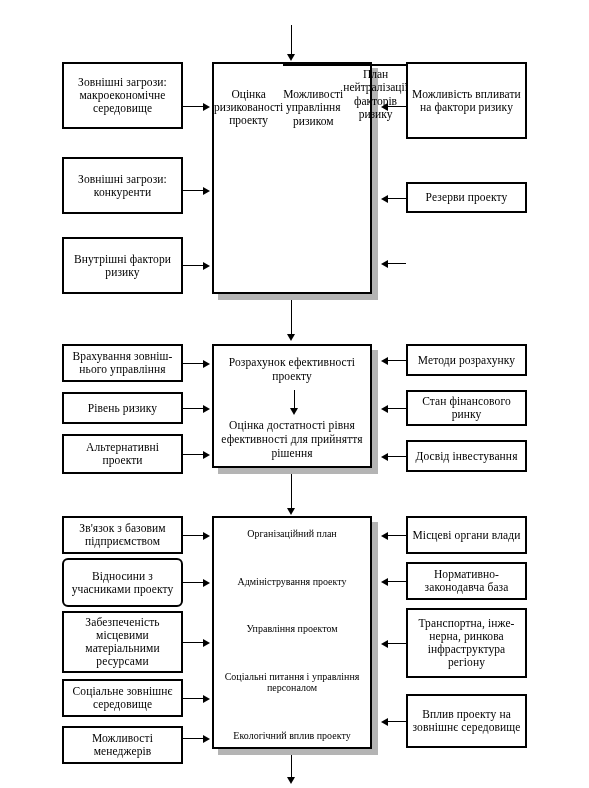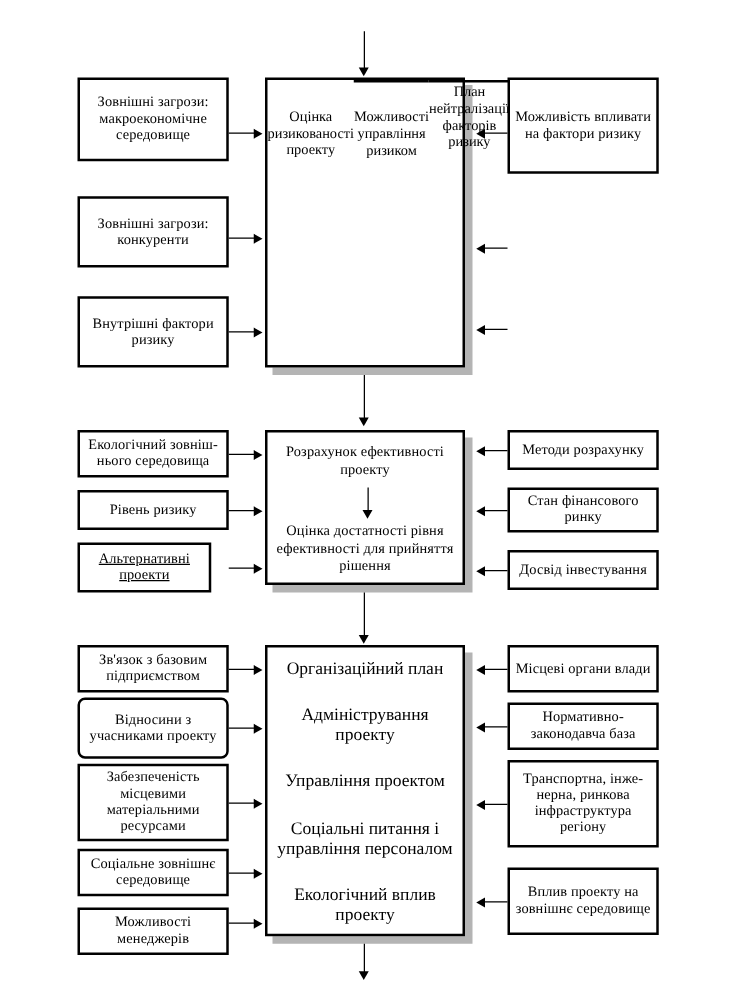--- a/index.html
+++ b/index.html
@@ -69,21 +69,21 @@
     box-sizing:border-box;
     border:2px solid #000;
     background:#fff;
     display:flex;
     flex-direction:column;
     justify-content:space-between;
     padding:10px 4px 6px 4px;
   }
   .center-list .line{
     text-align:center;
-    font-size:14px;
+    font-size:10px;
     line-height:1.15;
   }
 
   
   .hline{ position:absolute; height:1px; background:#000; z-index:3;}
   .vline{ position:absolute; width:1px;  background:#000; z-index:3;}
   .arrow-r{ 
     position:absolute; width:0; height:0;
     border-top:4px solid transparent;
     border-bottom:4px solid transparent;
@@ -133,43 +133,44 @@
   <div class="box side-box" style="left:62px;top:237px;width:121px;height:57px;">Внутрішні фактори ризику</div>
 
   <div class="hline" style="left:183px;top:106px;width:22px;"></div>
   <div class="arrow-r" style="left:203px;top:103px;"></div>
   <div class="hline" style="left:183px;top:190px;width:22px;"></div>
   <div class="arrow-r" style="left:203px;top:187px;"></div>
   <div class="hline" style="left:183px;top:265px;width:22px;"></div>
   <div class="arrow-r" style="left:203px;top:262px;"></div>
 
   <div class="box side-box" style="left:406px;top:62px;width:121px;height:77px;">Можливість впливати на фактори ризику</div>
+  <div class="box side-box" style="left:406px;top:182px;width:121px;height:31px;">Резерви проекту</div>
 
   <div class="hline" style="left:388px;top:106px;width:18px;"></div>
   <div class="arrow-l" style="left:381px;top:103px;"></div>
   <div class="hline" style="left:388px;top:198px;width:18px;"></div>
   <div class="arrow-l" style="left:381px;top:195px;"></div>
   <div class="hline" style="left:388px;top:263px;width:18px;"></div>
   <div class="arrow-l" style="left:381px;top:260px;"></div>
 
   <div class="vline" style="left:291px;top:300px;height:37px;"></div>
   <div class="arrow-d" style="left:287px;top:334px;"></div>
 
   <div class="shadow" style="left:218px;top:350px;width:160px;height:124px;"></div>
 
   <div class="center-box box" style="left:212px;top:344px;width:160px;height:124px;display:block;padding:0;">
     <div style="position:absolute;left:6px;right:6px;top:10px;text-align:center;font-size:11.5px;line-height:1.2;">Розрахунок ефективності проекту</div>
     <div class="inner-arrow-d" style="left:76px;top:62px;"></div>
     <div class="vline" style="left:80px;top:44px;height:20px;z-index:4;"></div>
     <div style="position:absolute;left:6px;right:6px;top:73px;text-align:center;font-size:11.5px;line-height:1.2;">Оцінка достатності рівня ефективності для прийняття рішення</div>
   </div>
 
-  <div class="box side-box" style="left:62px;top:344px;width:121px;height:38px;">Екологічний зовніш-нього середовища</div>
+  <div class="box side-box" style="left:62px;top:344px;width:121px;height:38px;">Врахування зовніш-нього управління</div>
   <div class="box side-box" style="left:62px;top:392px;width:121px;height:32px;">Рівень ризику</div>
-  <div class="box side-box" style="left:62px;top:434px;width:107px;height:40px;text-decoration:underline;">Альтернативні проекти</div>
+  <div class="box side-box" style="left:62px;top:434px;width:121px;height:40px;">Альтернативні проекти</div>
 
   <div class="hline" style="left:183px;top:363px;width:22px;"></div>
   <div class="arrow-r" style="left:203px;top:360px;"></div>
   <div class="hline" style="left:183px;top:408px;width:22px;"></div>
   <div class="arrow-r" style="left:203px;top:405px;"></div>
   <div class="hline" style="left:183px;top:454px;width:22px;"></div>
   <div class="arrow-r" style="left:203px;top:451px;"></div>
 
   <div class="box side-box" style="left:406px;top:344px;width:121px;height:32px;">Методи розрахунку</div>
   <div class="box side-box" style="left:406px;top:390px;width:121px;height:36px;">Стан фінансового ринку</div>

